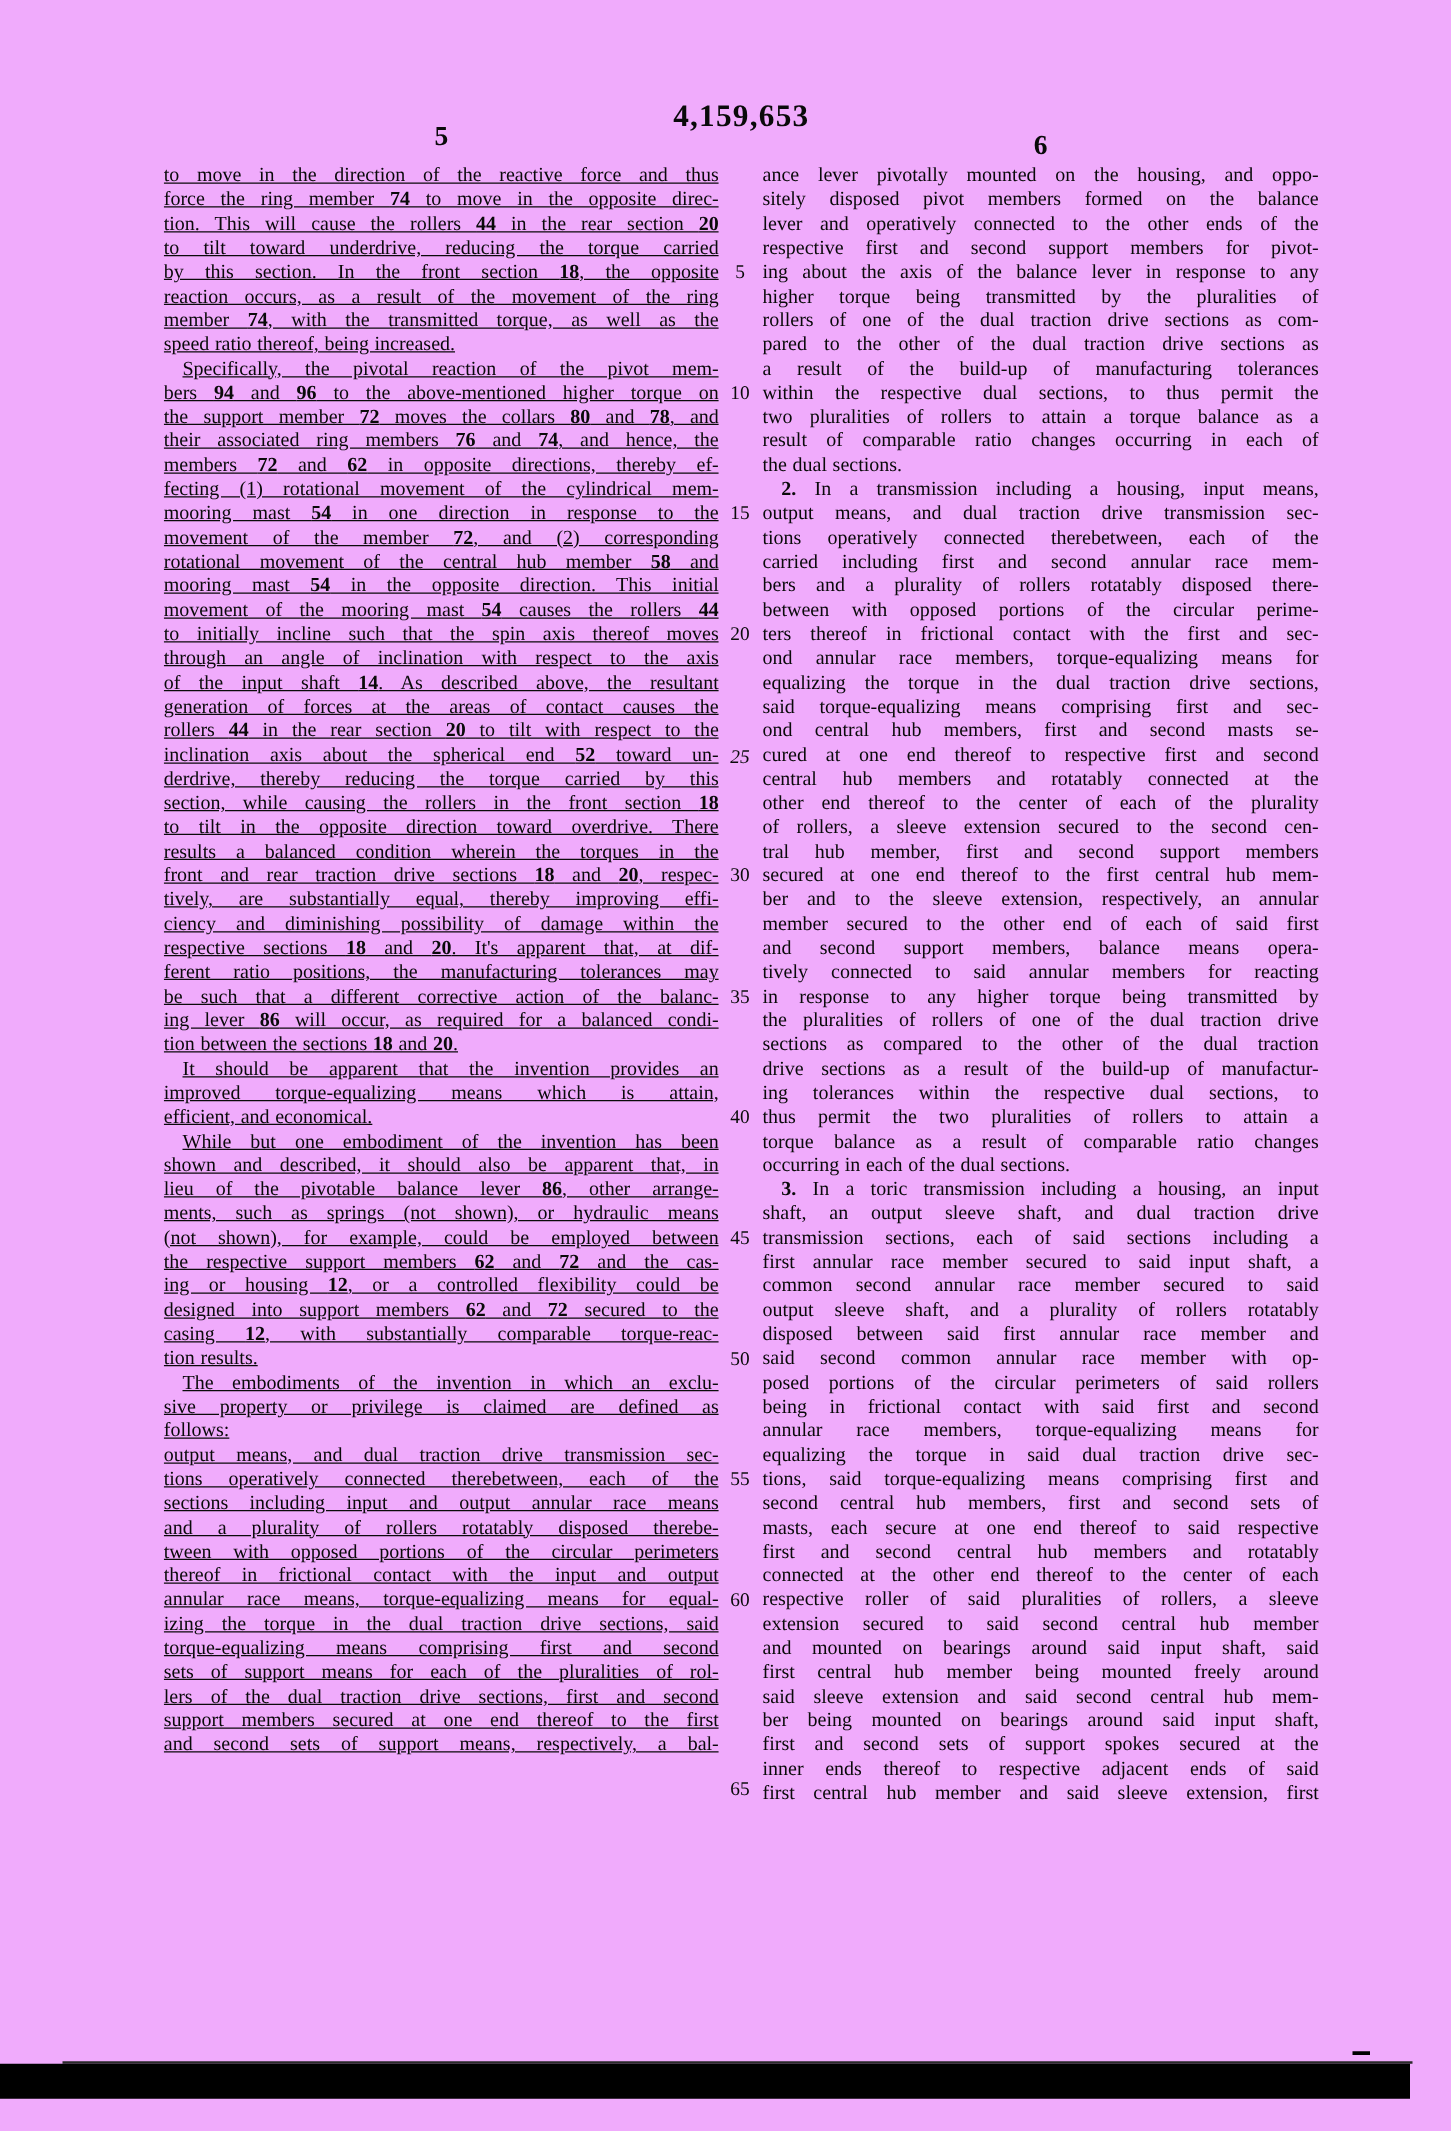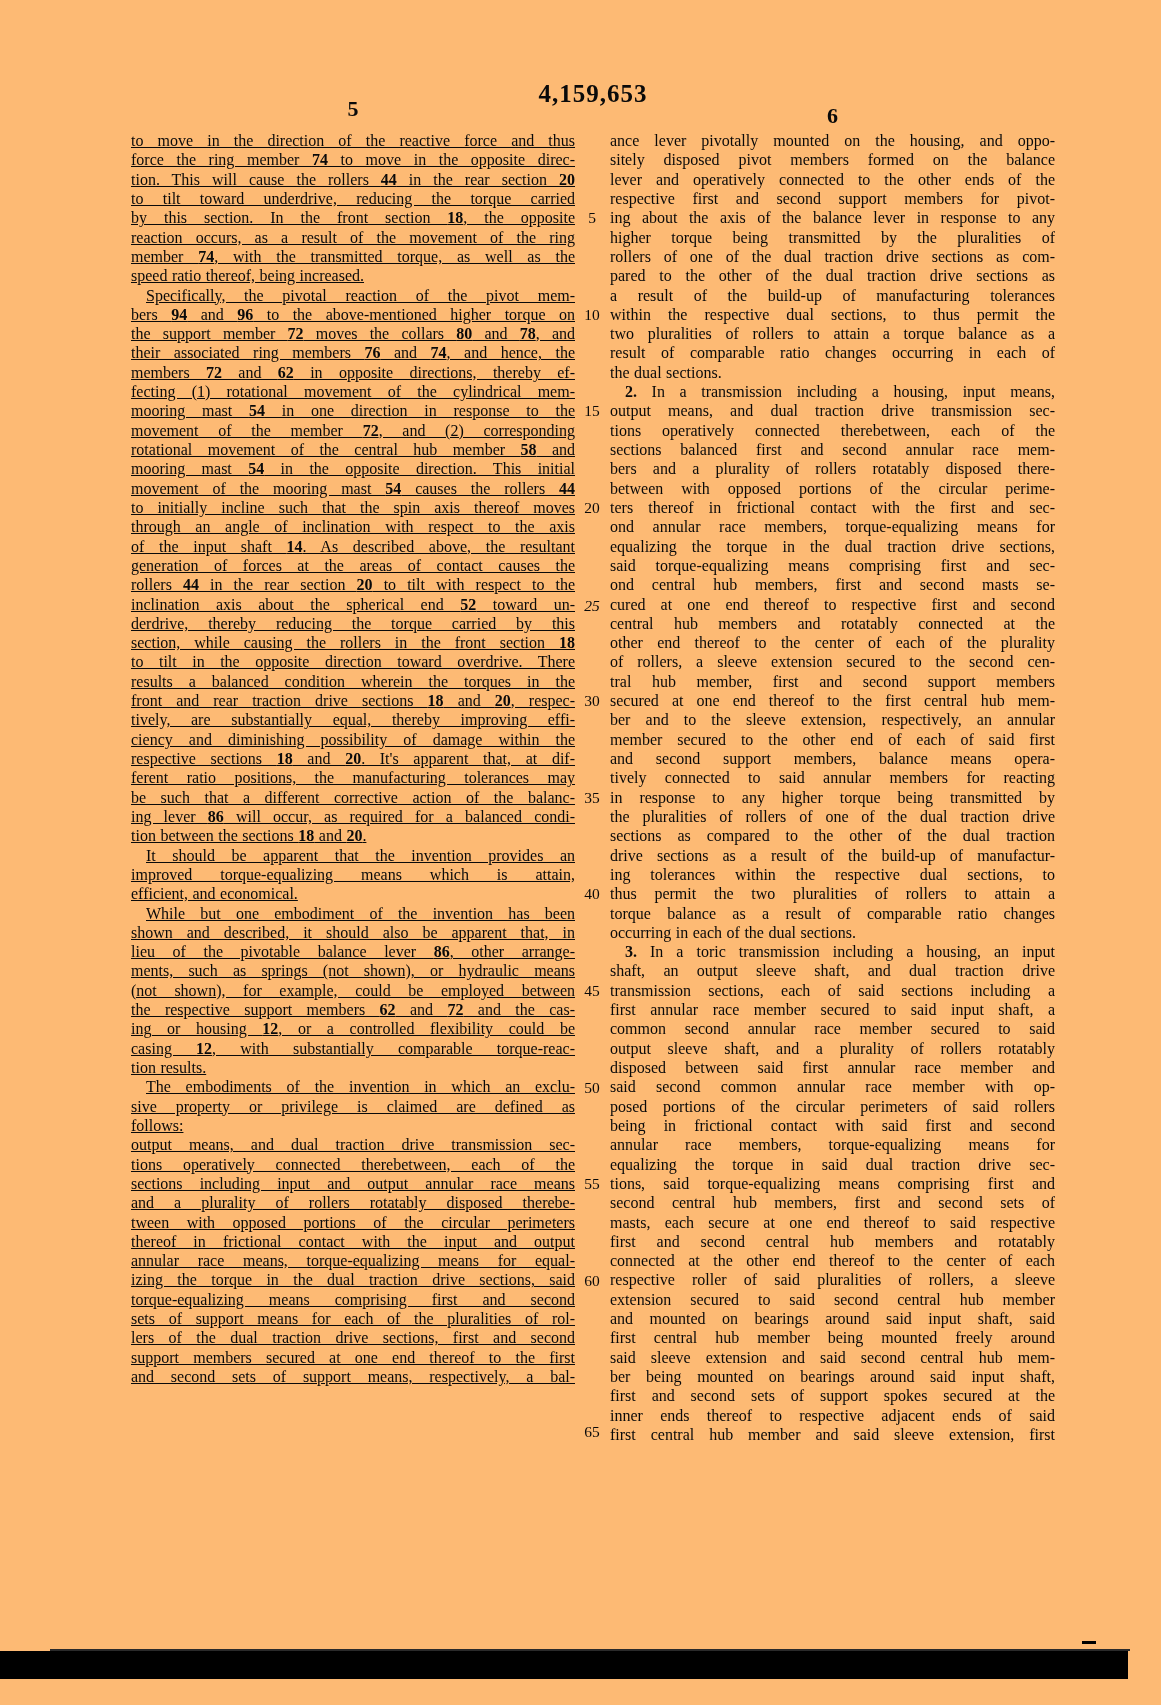--- a/index.html
+++ b/index.html
@@ -1,20 +1,20 @@
 <!DOCTYPE html>
 <html><head>
 <meta charset="utf-8">
 <style>
   html, body { margin: 0; padding: 0; background: #888; }
   .page {
     position: relative;
     width: 1161px;
     height: 1705px;
-    background: #fdba74;
+    background: #f0abfc;
     font-family: "Liberation Serif", serif;
     color: #0a0a0a;
     overflow: hidden;
   }
   .patent-number {
     position: absolute;
     top: 80px;
     left: 131px;
     width: 924px;
     text-align: center;
@@ -131,20 +131,21 @@
       <div class="line indent">It should be apparent that the invention provides an</div>
       <div class="line">improved torque-equalizing means which is attain,</div>
       <div class="line end">efficient, and economical.</div>
       <div class="line indent">While but one embodiment of the invention has been</div>
       <div class="line">shown and described, it should also be apparent that, in</div>
       <div class="line">lieu of the pivotable balance lever <b>86</b>, other arrange-</div>
       <div class="line">ments, such as springs (not shown), or hydraulic means</div>
       <div class="line">(not shown), for example, could be employed between</div>
       <div class="line">the respective support members <b>62</b> and <b>72</b> and the cas-</div>
       <div class="line">ing or housing <b>12</b>, or a controlled flexibility could be</div>
+      <div class="line">designed into support members <b>62</b> and <b>72</b> secured to the</div>
       <div class="line">casing <b>12</b>, with substantially comparable torque-reac-</div>
       <div class="line end">tion results.</div>
       <div class="line indent">The embodiments of the invention in which an exclu-</div>
       <div class="line">sive property or privilege is claimed are defined as</div>
       <div class="line end">follows:</div>
       <div class="line">output means, and dual traction drive transmission sec-</div>
       <div class="line">tions operatively connected therebetween, each of the</div>
       <div class="line">sections including input and output annular race means</div>
       <div class="line">and a plurality of rollers rotatably disposed therebe-</div>
       <div class="line">tween with opposed portions of the circular perimeters</div>
@@ -182,21 +183,21 @@
       <div class="line">rollers of one of the dual traction drive sections as com-</div>
       <div class="line">pared to the other of the dual traction drive sections as</div>
       <div class="line">a result of the build-up of manufacturing tolerances</div>
       <div class="line">within the respective dual sections, to thus permit the</div>
       <div class="line">two pluralities of rollers to attain a torque balance as a</div>
       <div class="line">result of comparable ratio changes occurring in each of</div>
       <div class="line end">the dual sections.</div>
       <div class="line indent"><b>2.</b> In a transmission including a housing, input means,</div>
       <div class="line">output means, and dual traction drive transmission sec-</div>
       <div class="line">tions operatively connected therebetween, each of the</div>
-      <div class="line">sections balanced first and second annular race mem-</div>
+      <div class="line">carried including first and second annular race mem-</div>
       <div class="line">bers and a plurality of rollers rotatably disposed there-</div>
       <div class="line">between with opposed portions of the circular perime-</div>
       <div class="line">ters thereof in frictional contact with the first and sec-</div>
       <div class="line">ond annular race members, torque-equalizing means for</div>
       <div class="line">equalizing the torque in the dual traction drive sections,</div>
       <div class="line">said torque-equalizing means comprising first and sec-</div>
       <div class="line">ond central hub members, first and second masts se-</div>
       <div class="line">cured at one end thereof to respective first and second</div>
       <div class="line">central hub members and rotatably connected at the</div>
       <div class="line">other end thereof to the center of each of the plurality</div>

